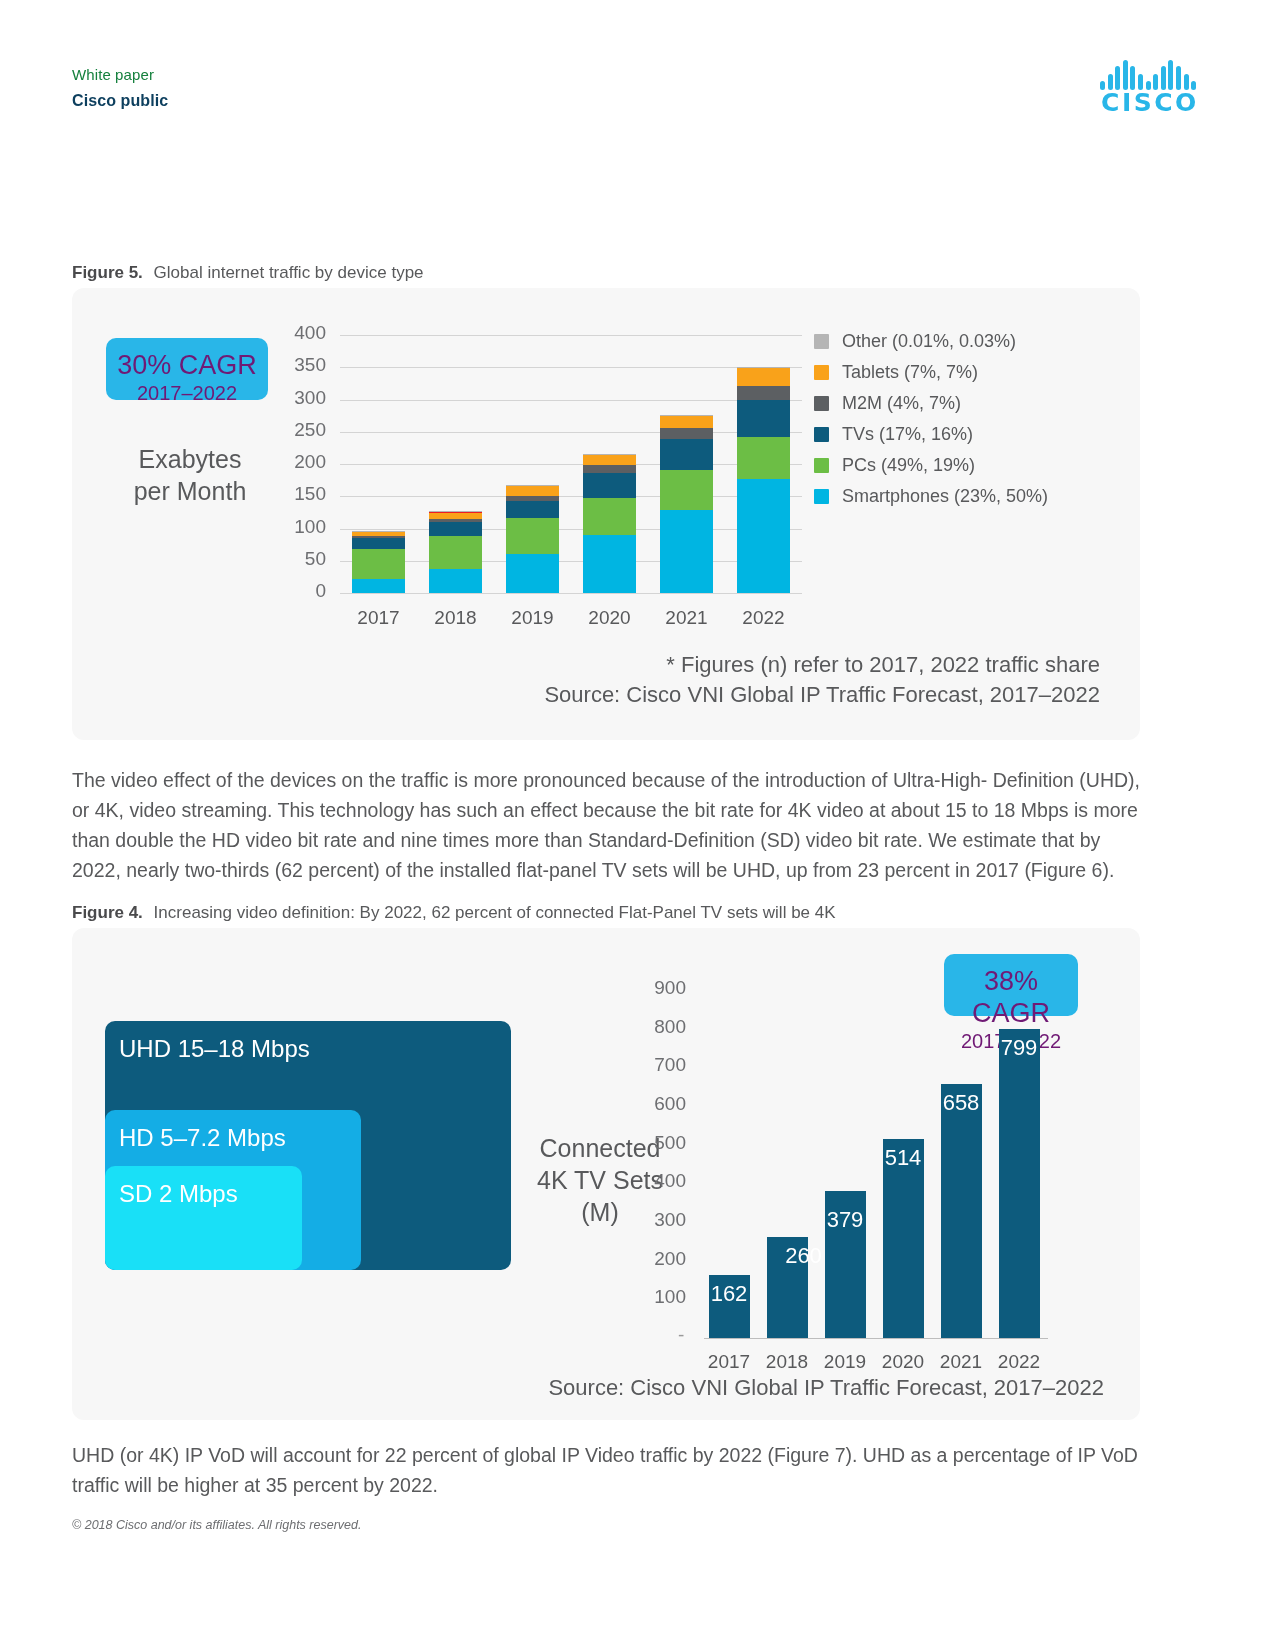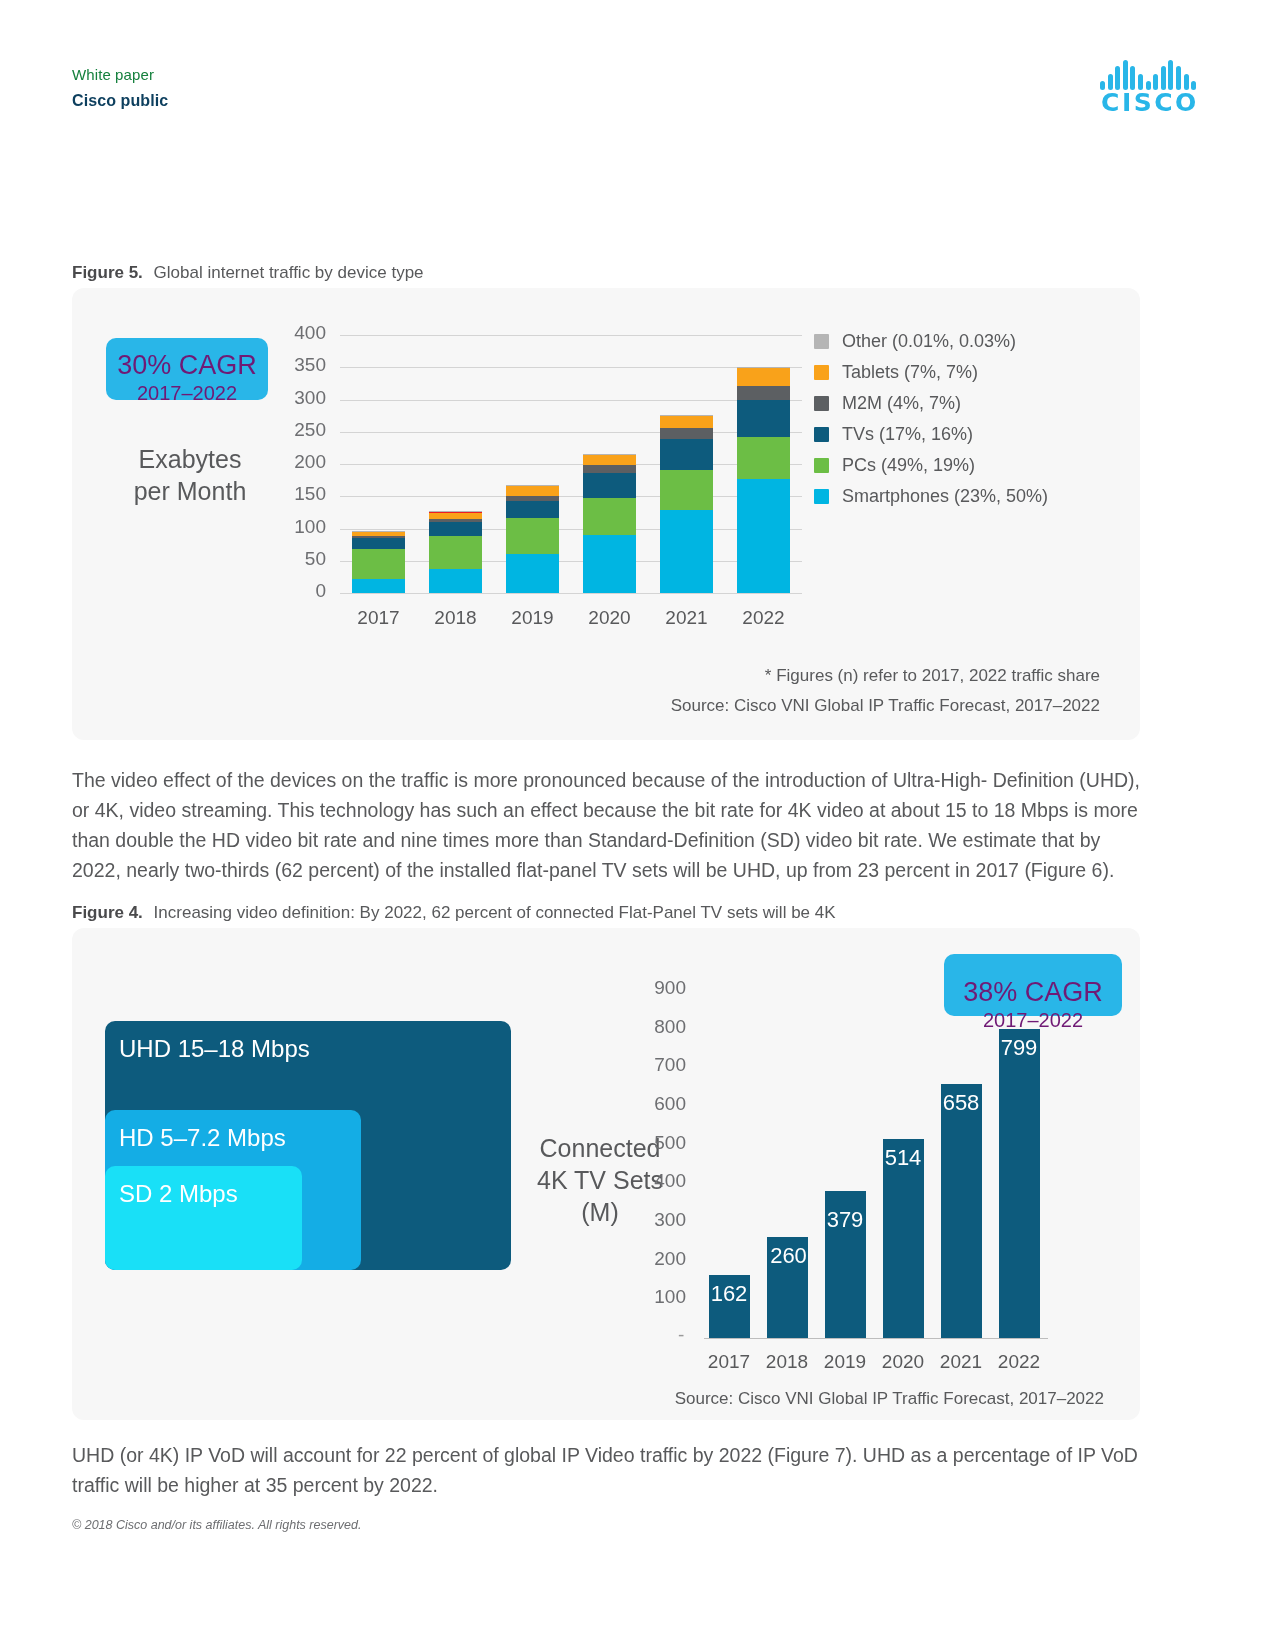--- a/index.html
+++ b/index.html
@@ -42,21 +42,21 @@
   .ytick{position:absolute;font-size:19px;color:#6d6e71;text-align:right;}
   .xtick{position:absolute;font-size:19px;color:#58595b;text-align:center;}
   .bar-col{position:absolute;bottom:0;}
   .seg{position:absolute;width:100%;left:0;}
 
   .legend{position:absolute;}
   .legend-row{display:flex;align-items:center;height:31px;}
   .legend-sw{width:15px;height:15px;margin-right:13px;flex:0 0 auto;border-radius:1px;}
   .legend-lb{font-size:18px;color:#58595b;white-space:nowrap;}
 
-  .note{position:absolute;font-size:17px;color:#58595b;text-align:right;white-space:nowrap;margin-top:14px;}
+  .note{position:absolute;font-size:22px;color:#58595b;text-align:right;white-space:nowrap;}
 
   
   .body-p{position:absolute;font-size:19.5px;line-height:30px;color:#58595b;}
 
   
   .nest{position:absolute;border-radius:10px;}
   .nest-lb{position:absolute;color:#ffffff;font-size:24px;white-space:nowrap;}
 
   
   .c6-bar{position:absolute;bottom:0;background:#0d5b7d;}
@@ -242,42 +242,42 @@
     <div class="nest" id="nest2" style="left: 33px; top: 238px; width: 197px; height: 104px; background: rgb(25, 224, 247);">
       <div class="nest-lb" style="left:14px;top:14px;">SD 2 Mbps</div>
     </div>
 
     <div class="axis-title" style="left:438px;top:204px;width:180px;">
       <div>Connected</div>
       <div>4K TV Sets</div>
       <div>(M)</div>
     </div>
 
-    <div class="cagr" style="left:872px;top:26px;width:178px;height:62px;padding-top:22px;box-sizing:border-box;">
+    <div class="cagr" style="left:872px;top:26px;width:134px;height:62px;padding-top:11px;box-sizing:border-box;">
       <div class="big">38% CAGR</div>
       <div class="small">2017–2022</div>
     </div>
 
     <div class="c6-plot" id="c6plot" style="position:absolute;left:628px;top:62px;width:348px;height:348px;">
         <div class="ytick" style="left: -66px; top: 296.333px; width: 52px;">100</div>
         <div class="ytick" style="left: -66px; top: 257.667px; width: 52px;">200</div>
         <div class="ytick" style="left: -66px; top: 219px; width: 52px;">300</div>
         <div class="ytick" style="left: -66px; top: 180.333px; width: 52px;">400</div>
         <div class="ytick" style="left: -66px; top: 141.667px; width: 52px;">500</div>
         <div class="ytick" style="left: -66px; top: 103px; width: 52px;">600</div>
         <div class="ytick" style="left: -66px; top: 64.3333px; width: 52px;">700</div>
         <div class="ytick" style="left: -66px; top: 25.6667px; width: 52px;">800</div>
         <div class="ytick" style="left: -66px; top: -13px; width: 52px;">900</div>
         <div class="dash" style="left: -22px; top: 334px;">-</div>
         <div class="c6-axisline" style="left: 4px; top: 348px; width: 344px;"></div>
         <div class="c6-bar" style="left: 8.5px; width: 41px; height: 62.64px; background: rgb(13, 91, 125);"></div>
         <div class="c6-val" style="left: 3.5px; width: 51px; top: 291.36px;">162</div>
         <div class="xtick" style="left: 0px; width: 58px; top: 361px;">2017</div>
         <div class="c6-bar" style="left: 66.5px; width: 41px; height: 100.533px; background: rgb(13, 91, 125);"></div>
-        <div class="c6-val" style="left: 63px; width: 51px; top: 253.467px; text-align: center;">260</div>
+        <div class="c6-val" style="left: 78px; width: 51px; top: 253.467px; text-align: center;">260</div>
         <div class="xtick" style="left: 58px; width: 58px; top: 361px;">2018</div>
         <div class="c6-bar" style="left: 124.5px; width: 41px; height: 146.547px; background: rgb(13, 91, 125);"></div>
         <div class="c6-val" style="left: 119.5px; width: 51px; top: 217px;">379</div>
         <div class="xtick" style="left: 116px; width: 58px; top: 361px;">2019</div>
         <div class="c6-bar" style="left: 182.5px; width: 41px; height: 198.747px; background: rgb(13, 91, 125);"></div>
         <div class="c6-val" style="left: 177.5px; width: 51px; top: 155.253px;">514</div>
         <div class="xtick" style="left: 174px; width: 58px; top: 361px;">2020</div>
         <div class="c6-bar" style="left: 240.5px; width: 41px; height: 254.427px; background: rgb(13, 91, 125);"></div>
         <div class="c6-val" style="left: 235.5px; width: 51px; top: 99.5733px;">658</div>
         <div class="xtick" style="left: 232px; width: 58px; top: 361px;">2021</div>

